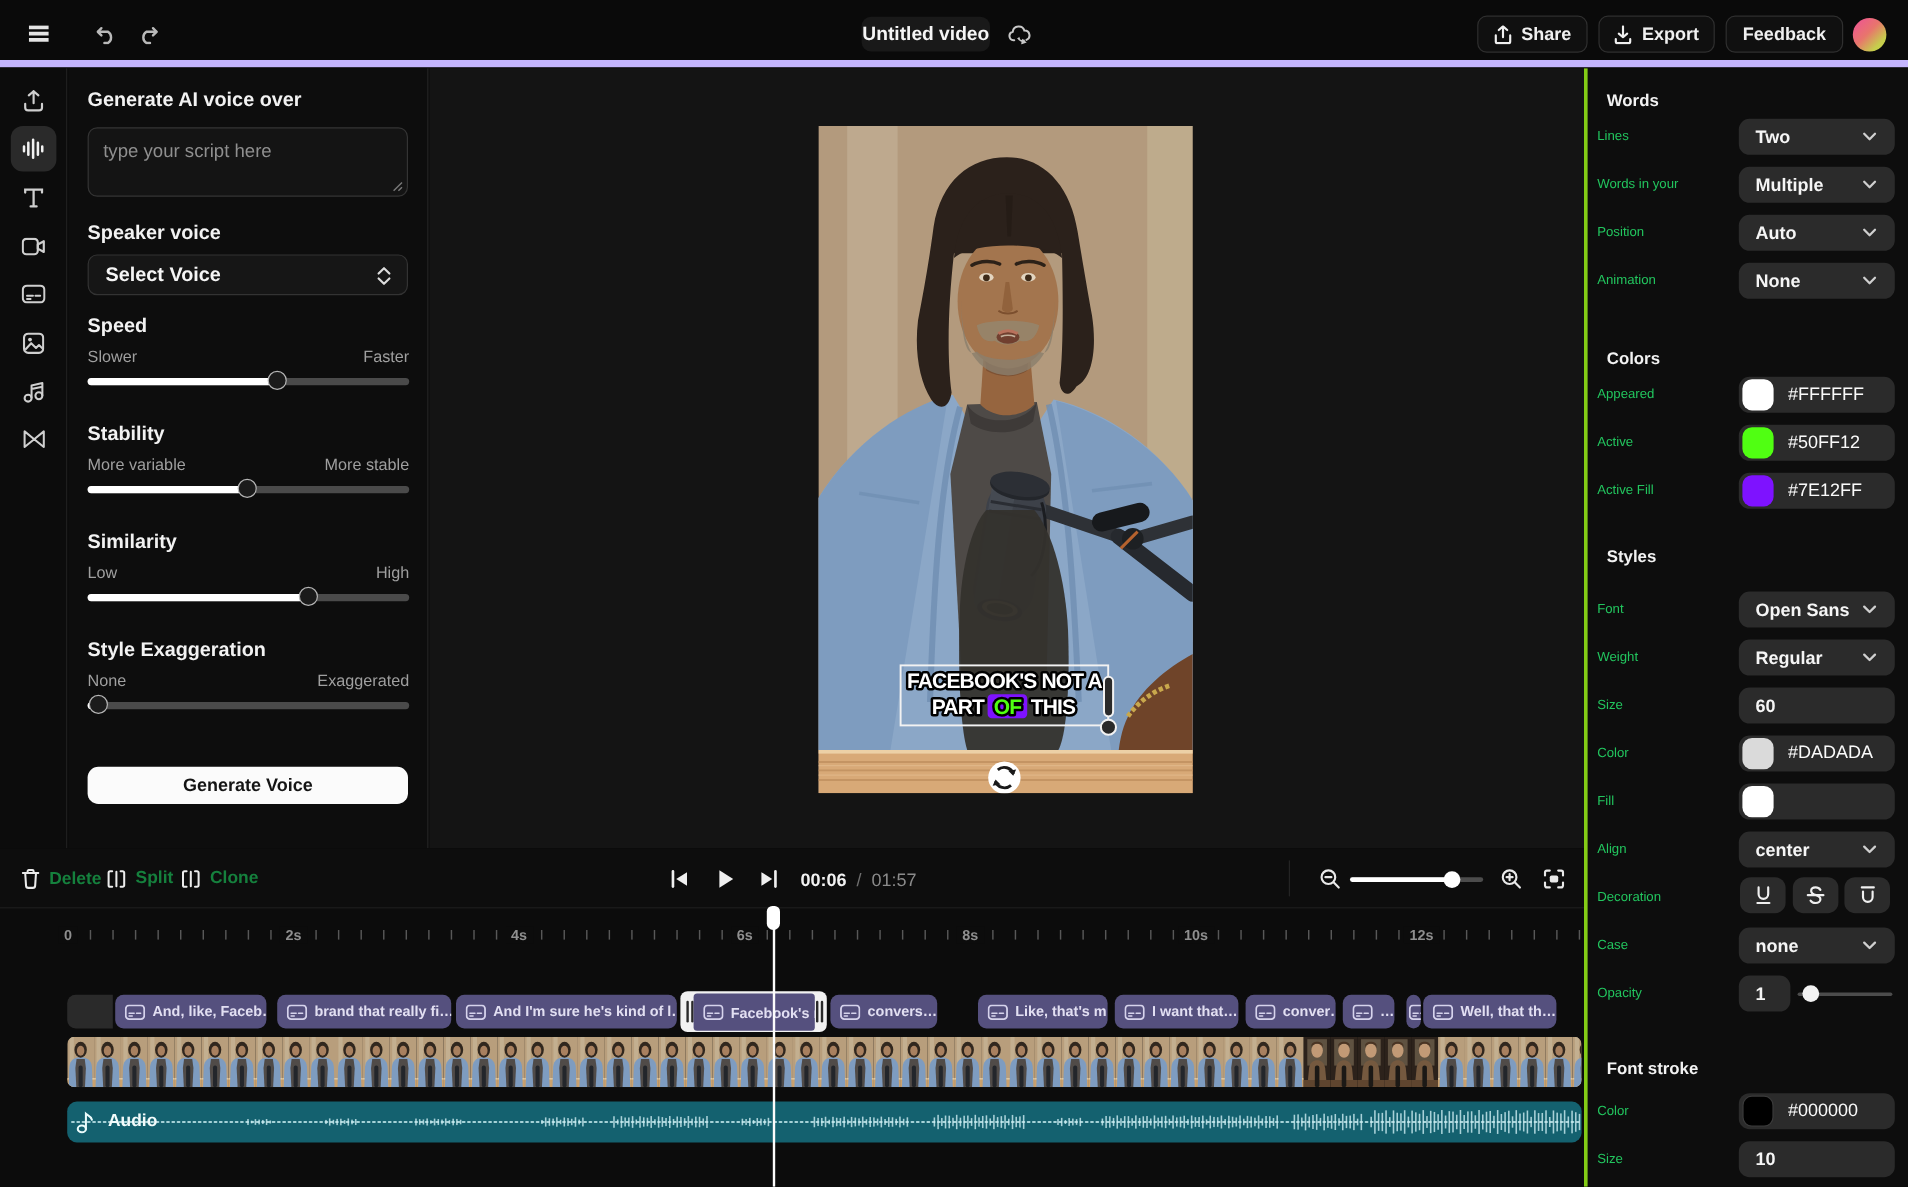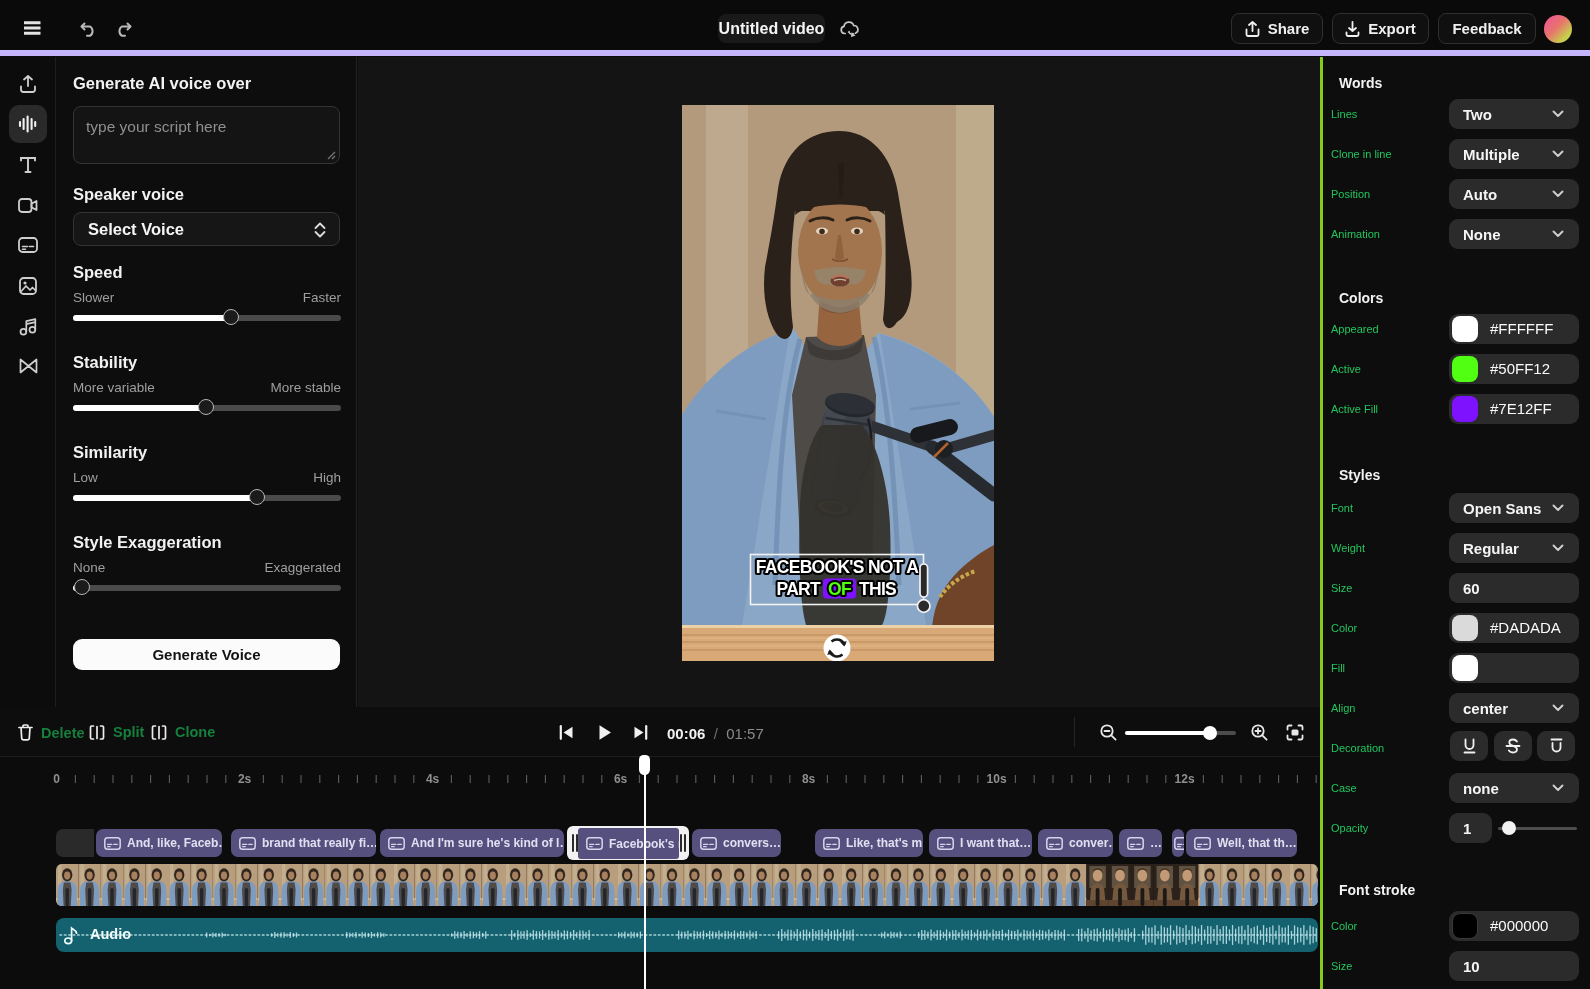--- a/index.html
+++ b/index.html
@@ -305,21 +305,21 @@
   <path d="M164.8 536.2 l-2.4 5.2 -4.2 -4.2 z" fill="#1a1a1a"></path>
   <path d="M145.2 549.8 l2.4 -5.2 4.2 4.2 z" fill="#1a1a1a"></path>
 </svg>
 </div>
 <div class="abs" id="rpanel">
   <div class="rp-sec" style="top:18px">Words</div>
   <div class="rp-label" style="top:42px">Lines</div>
   <div class="rp-box" style="top:42px">Two<svg class="chev" width="12" height="8" viewBox="0 0 12 8">
         <path d="M1.5 1.5 6 6l4.5-4.5" fill="none" stroke="#cfcfcf" stroke-width="1.9" stroke-linecap="round" stroke-linejoin="round"></path>
       </svg></div>
-  <div class="rp-label" style="top:82px">Clone in line</div>
+  <div class="rp-label" style="top:82px">Words in your</div>
   <div class="rp-box" style="top:82px">Multiple<svg class="chev" width="12" height="8" viewBox="0 0 12 8">
         <path d="M1.5 1.5 6 6l4.5-4.5" fill="none" stroke="#cfcfcf" stroke-width="1.9" stroke-linecap="round" stroke-linejoin="round"></path>
       </svg></div>
   <div class="rp-label" style="top:122px">Position</div>
   <div class="rp-box" style="top:122px">Auto<svg class="chev" width="12" height="8" viewBox="0 0 12 8">
         <path d="M1.5 1.5 6 6l4.5-4.5" fill="none" stroke="#cfcfcf" stroke-width="1.9" stroke-linecap="round" stroke-linejoin="round"></path>
       </svg></div>
   <div class="rp-label" style="top:162px">Animation</div>
   <div class="rp-box" style="top:162px">None<svg class="chev" width="12" height="8" viewBox="0 0 12 8">
         <path d="M1.5 1.5 6 6l4.5-4.5" fill="none" stroke="#cfcfcf" stroke-width="1.9" stroke-linecap="round" stroke-linejoin="round"></path>
@@ -335,21 +335,21 @@
   <div class="rp-box" style="top:297px">
       <div class="swatch" style="background:#50FF12"></div>
       <span class="hex">#50FF12</span>
     </div>
   <div class="rp-label" style="top:337px">Active Fill</div>
   <div class="rp-box" style="top:337px">
       <div class="swatch" style="background:#7E12FF"></div>
       <span class="hex">#7E12FF</span>
     </div>
 
-  <div class="rp-sec" style="top:410px">Styles</div>
+  <div class="rp-sec" style="top:398px">Styles</div>
   <div class="rp-label" style="top:436px">Font</div>
   <div class="rp-box" style="top:436px">Open Sans<svg class="chev" width="12" height="8" viewBox="0 0 12 8">
         <path d="M1.5 1.5 6 6l4.5-4.5" fill="none" stroke="#cfcfcf" stroke-width="1.9" stroke-linecap="round" stroke-linejoin="round"></path>
       </svg></div>
   <div class="rp-label" style="top:476px">Weight</div>
   <div class="rp-box" style="top:476px">Regular<svg class="chev" width="12" height="8" viewBox="0 0 12 8">
         <path d="M1.5 1.5 6 6l4.5-4.5" fill="none" stroke="#cfcfcf" stroke-width="1.9" stroke-linecap="round" stroke-linejoin="round"></path>
       </svg></div>
   <div class="rp-label" style="top:516px">Size</div>
   <div class="rp-box" style="top:516px">60</div>

